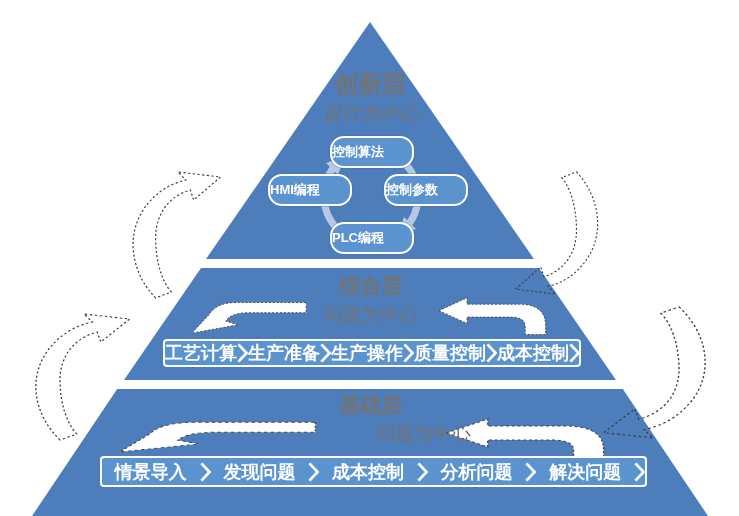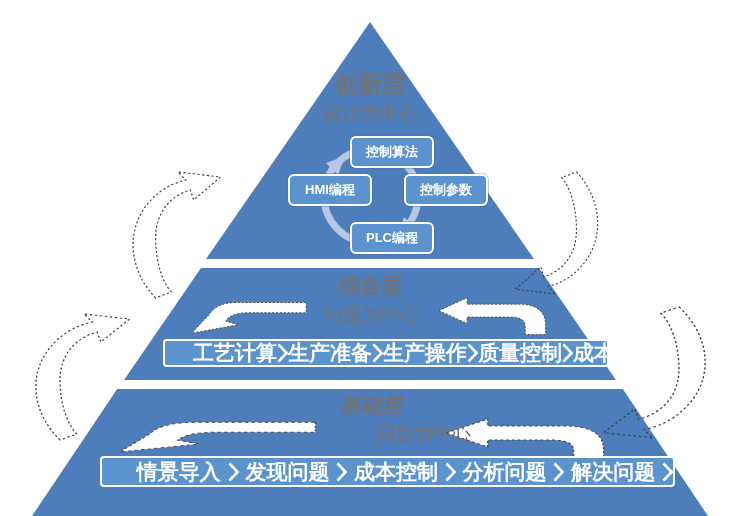--- a/index.html
+++ b/index.html
@@ -15,42 +15,41 @@
   #layer-mid{left:124px;top:268px;width:492px;height:112px;
     clip-path:polygon(15.65% 0,84.35% 0,100% 100%,0 100%);}
   #layer-bot{left:32px;top:389px;width:676px;height:127px;
     clip-path:polygon(12.6% 0,87.4% 0,100% 100%,0 100%);}
   
   #overlay{position:absolute;left:0;top:0;width:739px;height:516px;pointer-events:none;}
   
   .ttl,.sub{position:absolute;width:200px;text-align:center;color:#737373;}
   .ttl{font-weight:bold;}
   #t1{left:270px;top:68px;font-size:24px;}
-  #s1{left:270px;top:101px;font-size:19px;}
+  #s1{left:270px;top:101px;font-size:19px;font-style:italic;}
   #t2{left:271px;top:272px;font-size:21px;}
   #s2{left:271px;top:302px;font-size:19px;}
-  #t3{left:271px;top:391px;font-size:21px;font-style:italic;}
+  #t3{left:271px;top:391px;font-size:21px;}
   #s3{left:271px;top:421px;font-size:19px;text-align:right;}
   
   .cyc{
     position:absolute;width:80px;height:28px;line-height:28px;
-    background:#5a93ce;border:2px solid #ffffff;border-radius:6px;
-    color:#ffffff;font-size:13px;font-weight:bold;text-align:center;
+    background:#5a93ce;border:2px solid #ffffff;border-radius:14px;
+    color:#ffffff;font-size:13px;font-weight:bold;
     box-shadow:0 0 0 1px rgba(70,110,160,.35);
-    margin-left:20px;
   }
   #cyc-top{left:330px;top:136px;}
   #cyc-right{left:384px;top:174px;}
   #cyc-bottom{left:330px;top:222px;}
   #cyc-left{left:268px;top:174px;}
   
   .flow-bar{
     position:absolute;display:flex;align-items:center;
     background:#5a93ce;border:2px solid #ffffff;border-radius:4px;
-    color:#ffffff;font-size:21px;font-weight:bold;padding-left:28px;
+    color:#ffffff;font-size:18px;font-weight:bold;
   }
   #flow-mid{left:163px;top:339px;width:414px;height:24px;}
   #flow-bot{left:100px;top:456px;width:543px;height:27px;}
   .flow-item{flex:1;text-align:center;white-space:nowrap;}
   .chev{flex:0 0 11px;height:20px;}
 </style>
 </head>
 <body>
 
 <div id="stage">

